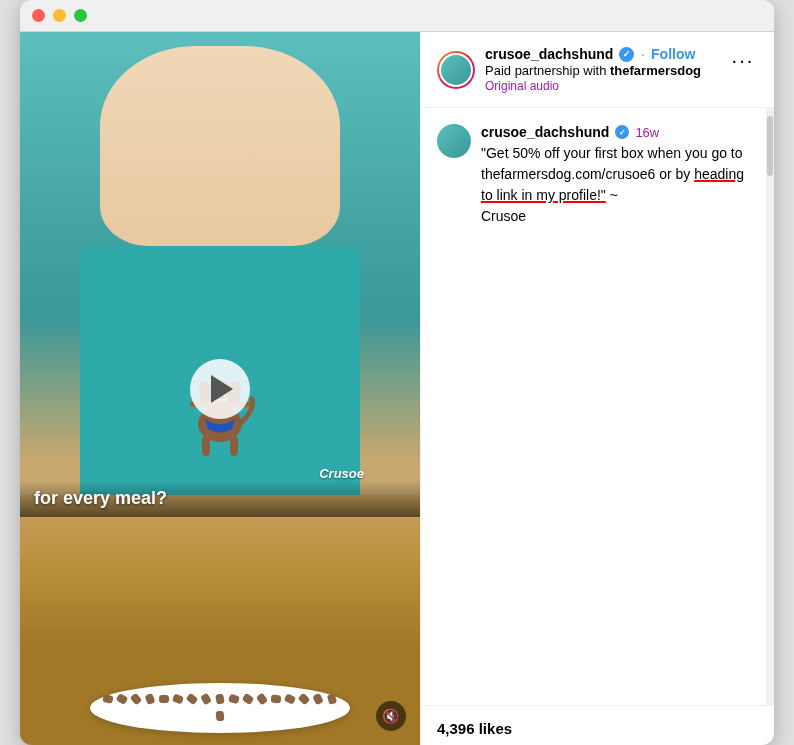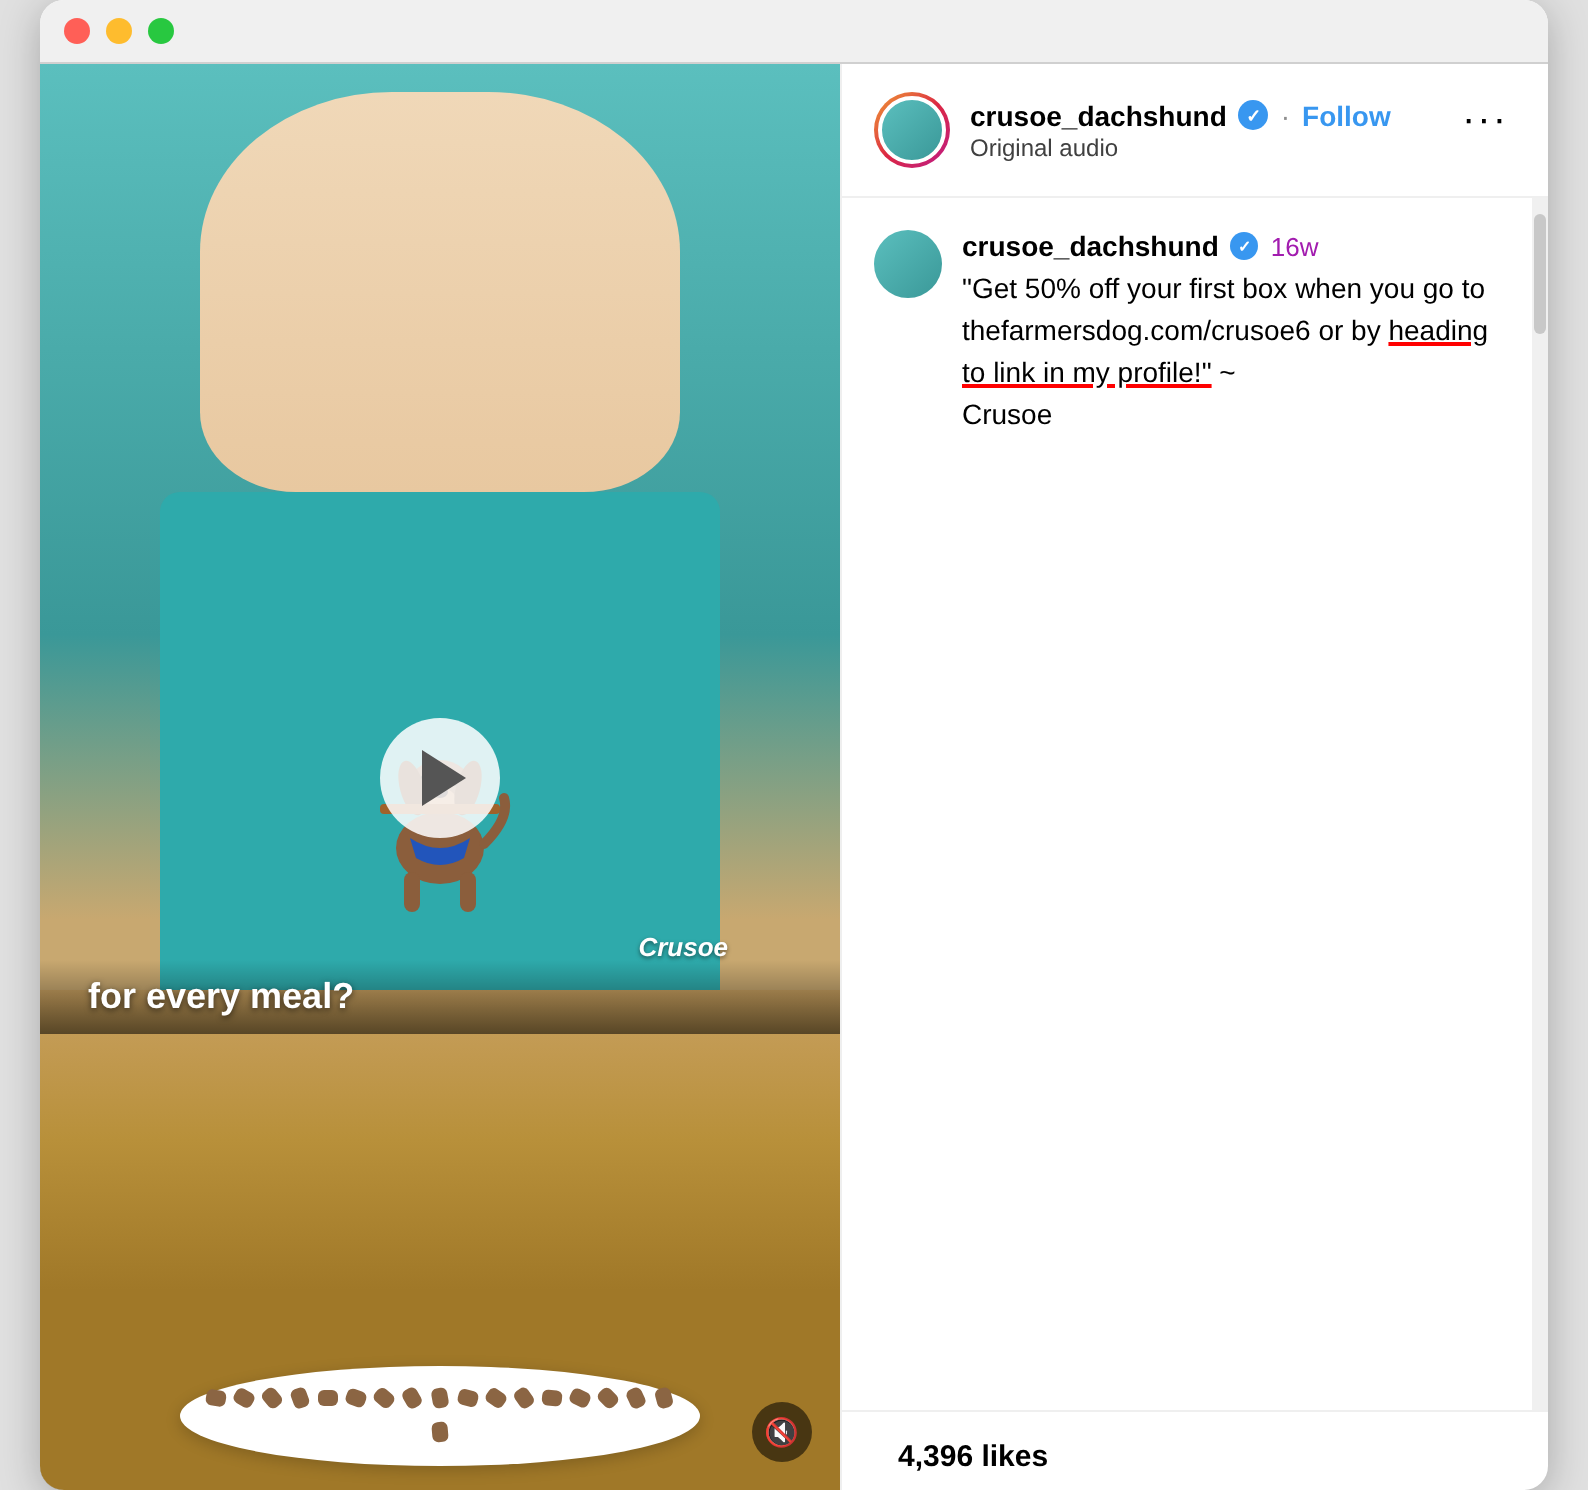--- a/index.html
+++ b/index.html
@@ -157,21 +157,21 @@
       border-left: 22px solid #555555;
       margin-left: 4px;
     }
 
     
     .video-caption {
       position: absolute;
       bottom: 32%;
       left: 0;
       right: 0;
-      padding: 8px 24px;
+      padding: 8px 14px;
       background: linear-gradient(transparent, rgba(0,0,0,0.55));
     }
 
     .caption-text {
       color: #ffffff;
       font-size: 18px;
       font-weight: 700;
       text-shadow: 0 1px 3px rgba(0,0,0,0.6);
     }
 
@@ -296,21 +296,21 @@
       color: #000000;
       margin-top: 1px;
     }
 
     .partner-bold {
       font-weight: 700;
     }
 
     .audio-text {
       font-size: 12px;
-      color: #404040;
+      color: #a21caf;
       margin-top: 1px;
     }
 
     .more-btn {
       font-size: 20px;
       color: #000000;
       cursor: pointer;
       letter-spacing: 1px;
       line-height: 1;
       padding: 0 4px;
@@ -412,21 +412,21 @@
 
     .link-underline {
       text-decoration: underline;
       text-decoration-color: #ff0000;
       text-decoration-thickness: 2px;
       color: #000000;
     }
 
     
     .likes-area {
-      padding: 14px 28px 8px;
+      padding: 14px 16px 8px;
       border-top: 1px solid #efefef;
     }
 
     .likes-count {
       font-size: 15px;
       font-weight: 700;
       color: #000000;
     }
 
     .post-date {
@@ -551,20 +551,23 @@
 
         <div class="header-info">
           <div class="username-row">
             <span class="username">crusoe_dachshund</span>
             <div class="verified-badge">
               <span class="verified-check">✓</span>
             </div>
             <span class="follow-dot">·</span>
             <button class="follow-btn">Follow</button>
           </div>
+          <div class="partnership-text">
+            <span>Paid partnership with </span><span class="partner-bold">thefarmersdog</span>
+          </div>
           <div class="audio-text">Original audio</div>
         </div>
 
         <div class="more-btn">···</div>
       </div>
 
       <div class="comments-area">
         <div class="comment-item">
           <div class="comment-avatar"></div>
           <div class="comment-body">

